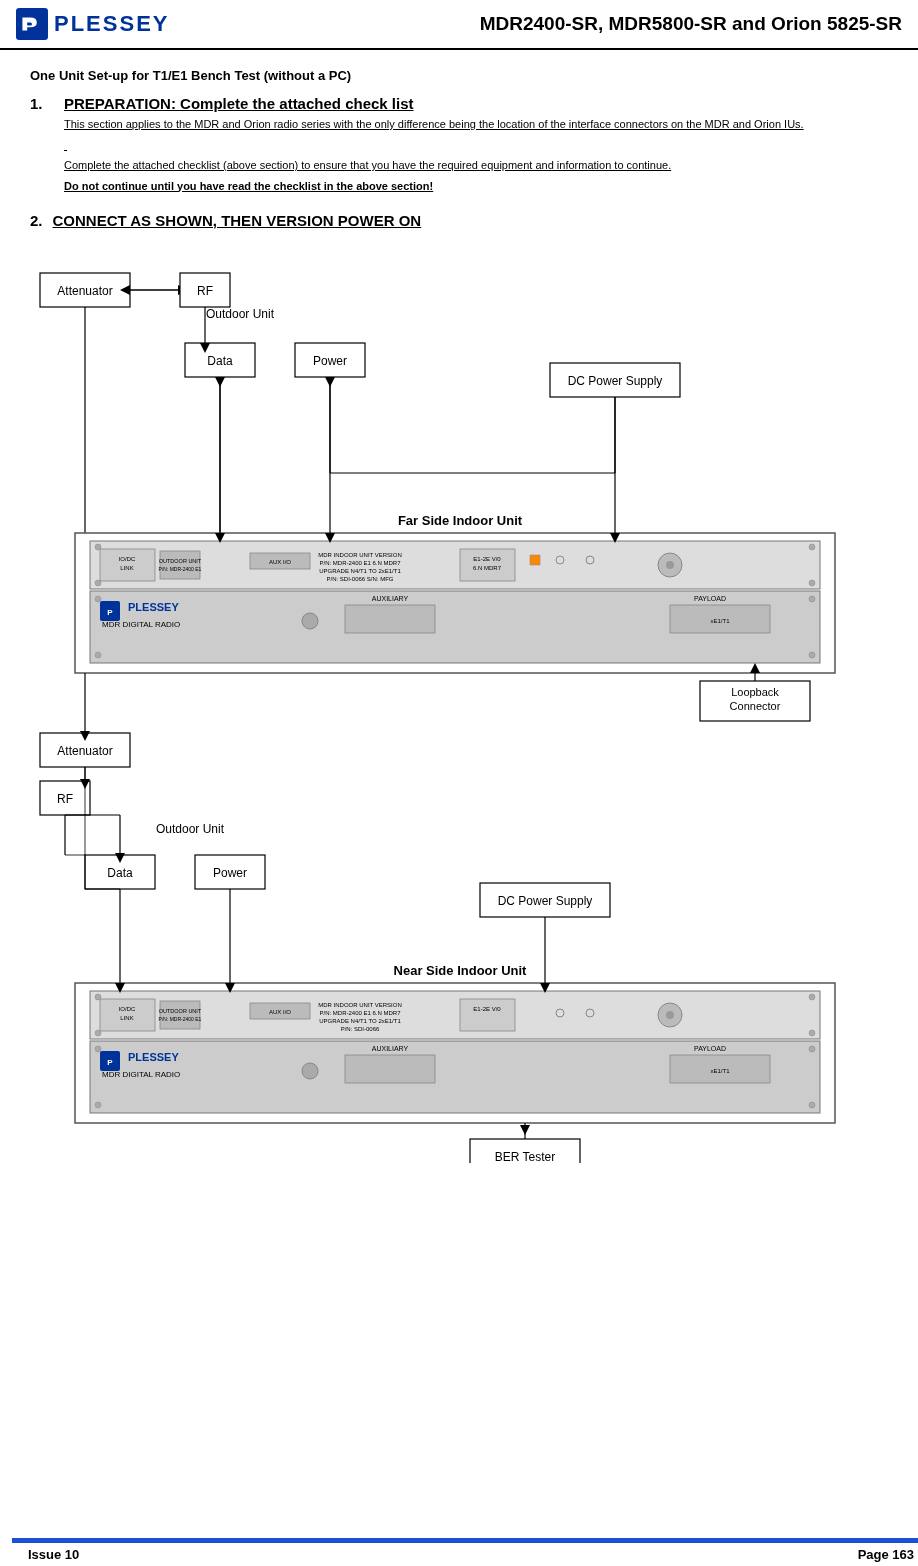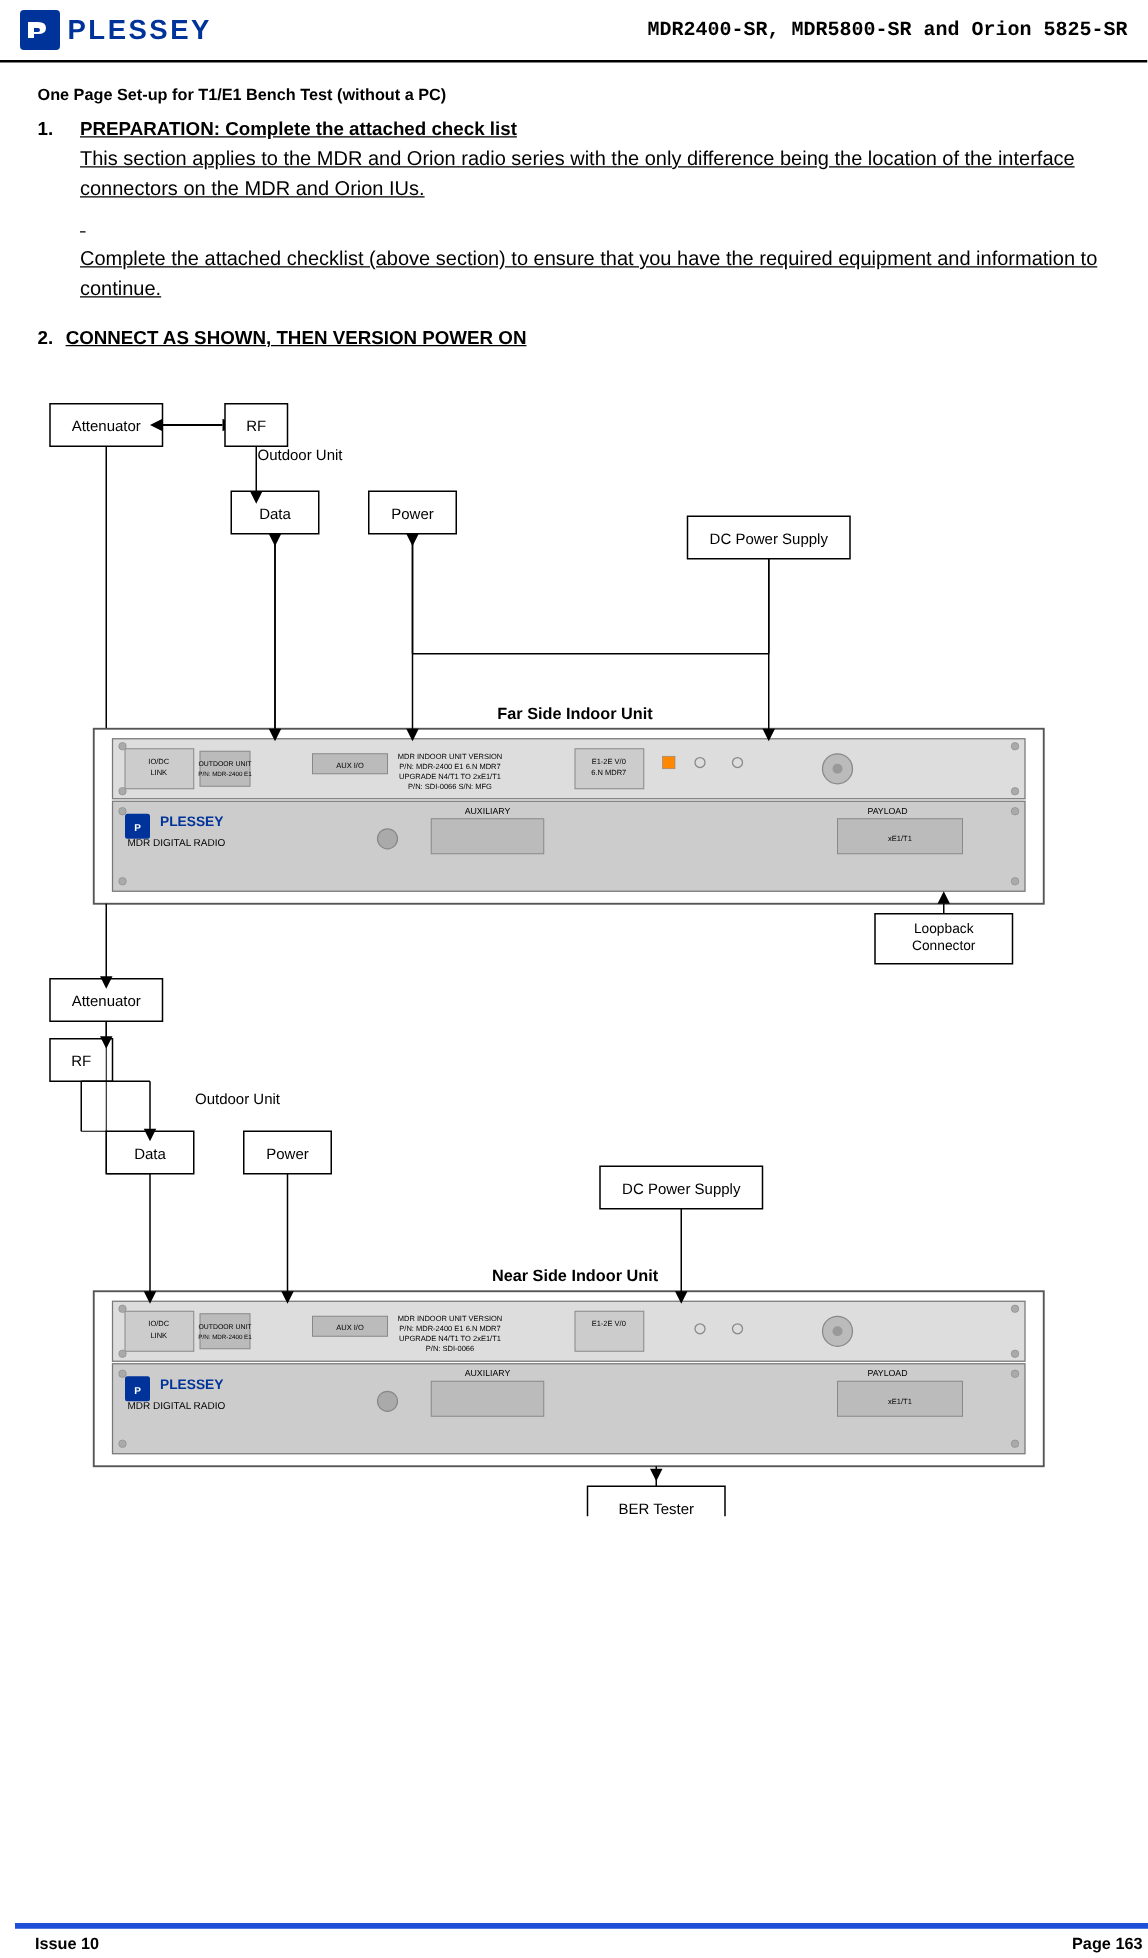--- a/index.html
+++ b/index.html
@@ -31,24 +31,23 @@
       width: 32px;
       height: 32px;
     }
     .logo-text {
       font-size: 22px;
       font-weight: 900;
       color: #003399;
       letter-spacing: 2px;
     }
     .header-title {
-      font-size: 16px;
+      font-size: 19px;
       font-weight: bold;
       text-align: center;
-      font-family: Liberation Mono, monospace;
     }
 
     
     .main-content {
       padding: 10px 30px 20px 30px;
     }
 
     .page-subtitle {
       font-size: 13px;
       font-weight: bold;
@@ -71,21 +70,21 @@
     .section-content {
       flex: 1;
       text-decoration: underline;
     }
     .section-content .title {
       font-size: 15px;
       font-weight: bold;
       margin-bottom: 4px;
     }
     .section-content p {
-      font-size: 16px;
+      font-size: 11px;
       line-height: 1.5;
       margin-bottom: 4px;
     }
     .section-content p.bold-warning {
       font-weight: bold;
     }
 
     
     .section2-block {
       display: flex;
@@ -123,29 +122,30 @@
       <rect width="40" height="40" fill="#003399" rx="4"></rect>
       <path d="M8 28 L8 12 L18 12 Q26 12 26 18 Q26 24 18 24 L14 24 L14 28 Z M14 18 L14 22 L18 22 Q20 22 20 20 Q20 18 18 18 Z" fill="white"></path>
     </svg>
     <span class="logo-text">PLESSEY</span>
   </div>
   <div class="header-title">MDR2400-SR, MDR5800-SR and Orion 5825-SR</div>
 </div>
 
 <div class="main-content">
 
-  <div class="page-subtitle">One Page Set-up for T1/E1 Bench Test (without a PC)</div>
+  <div class="page-subtitle">One Unit Set-up for T1/E1 Bench Test (without a PC)</div>
 
   <div class="section-block">
     <div class="section-number">1.</div>
     <div class="section-content">
       <div class="title">PREPARATION: Complete the attached check list</div>
       <p>This section applies to the MDR and Orion radio series with the only difference being the location of the interface connectors on the MDR and Orion IUs.</p>
       <p>&nbsp;</p>
       <p>Complete the attached checklist (above section) to ensure that you have the required equipment and information to continue.</p>
+      <p class="bold-warning">Do not continue until you have read the checklist in the above section!</p>
     </div>
   </div>
 
   <div class="section2-block">
     <div class="section-number">2.</div>
     <div class="section-content">
       <div class="title">CONNECT AS SHOWN, THEN VERSION POWER ON</div>
     </div>
   </div>
 

